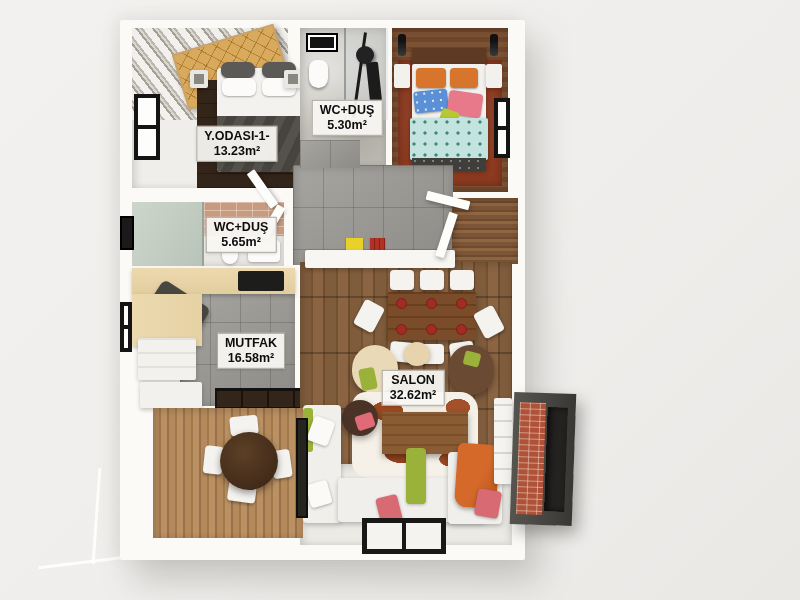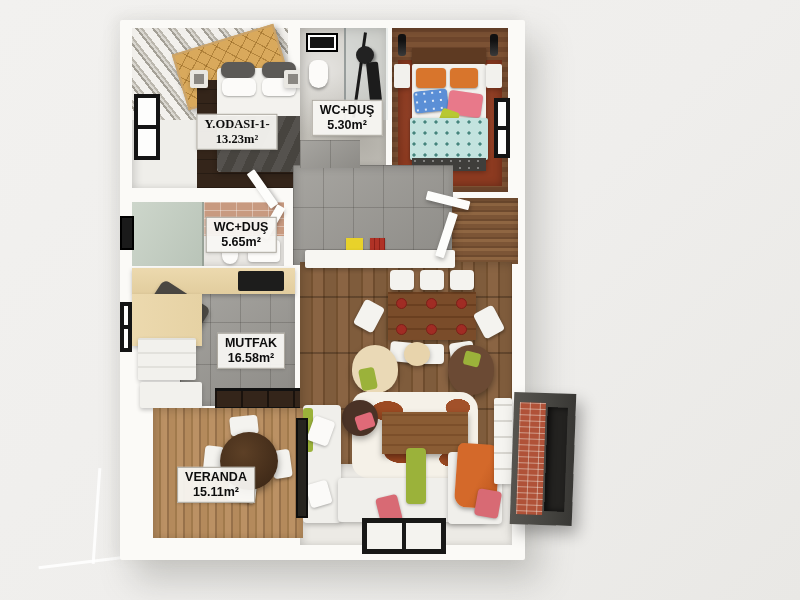--- a/index.html
+++ b/index.html
@@ -205,34 +205,34 @@
     <div class="abs door-panel" style="left:306px;top:176px;width:44px;height:9px;transform:rotate(14deg);"></div>
     <div class="abs door-panel" style="left:322px;top:192px;width:9px;height:46px;transform:rotate(18deg);"></div>
     <div class="abs door-panel" style="left:148px;top:184px;width:9px;height:36px;transform:rotate(30deg);"></div>
   </div>
 
   <div class="abs" style="left:512px;top:393px;width:62px;height:132px;background:linear-gradient(90deg,#56544f,#454440 60%,#383734);transform:rotate(2deg);box-shadow:6px 8px 16px rgba(0,0,0,.3);">
     <div class="abs brick" style="left:6px;top:10px;width:26px;height:112px;"></div>
     <div class="abs" style="left:34px;top:14px;width:20px;height:104px;background:#232220;box-shadow:inset 3px 0 6px rgba(0,0,0,.7);"></div>
   </div>
 
-  <div class="room-label" style="left:237px;top:132px;font-family:Liberation Serif, serif;">
+  <div class="room-label" style="left:237px;top:144px;">
     <span class="rn">Y.ODASI-1-</span>
     <span class="ra">13.23m²</span>
   </div>
   <div class="room-label" style="left:347px;top:118px;">
     <span class="rn">WC+DUŞ</span>
     <span class="ra">5.30m²</span>
   </div>
   <div class="room-label" style="left:241px;top:235px;">
     <span class="rn">WC+DUŞ</span>
     <span class="ra">5.65m²</span>
   </div>
   <div class="room-label" style="left:251px;top:351px;">
     <span class="rn">MUTFAK</span>
     <span class="ra">16.58m²</span>
   </div>
-  <div class="room-label" style="left:216px;top:485px;">
-    <span class="rn">VERANDA</span>
-    <span class="ra">15.11m²</span>
+  <div class="room-label" style="left:413px;top:388px;">
+    <span class="rn">SALON</span>
+    <span class="ra">32.62m²</span>
   </div>
 
 </div>
 
 </body></html>

